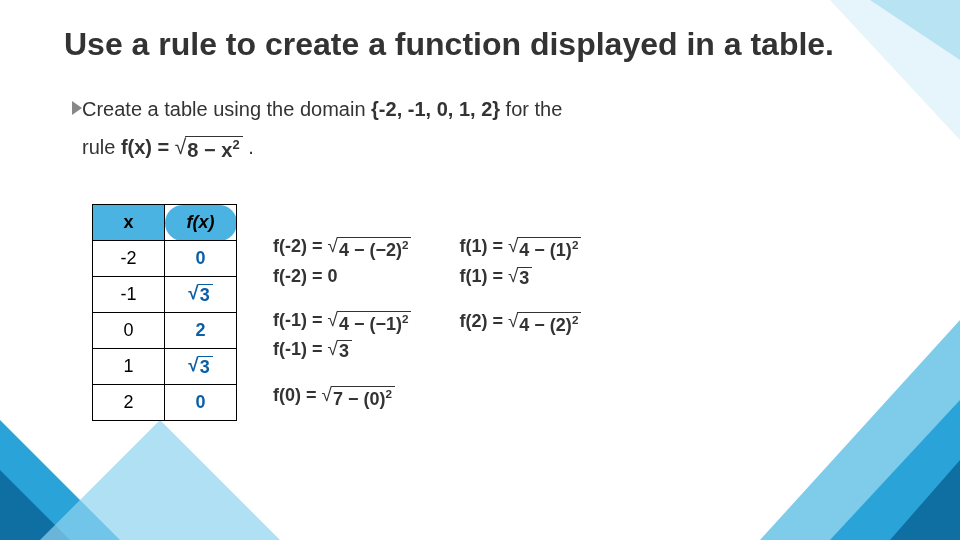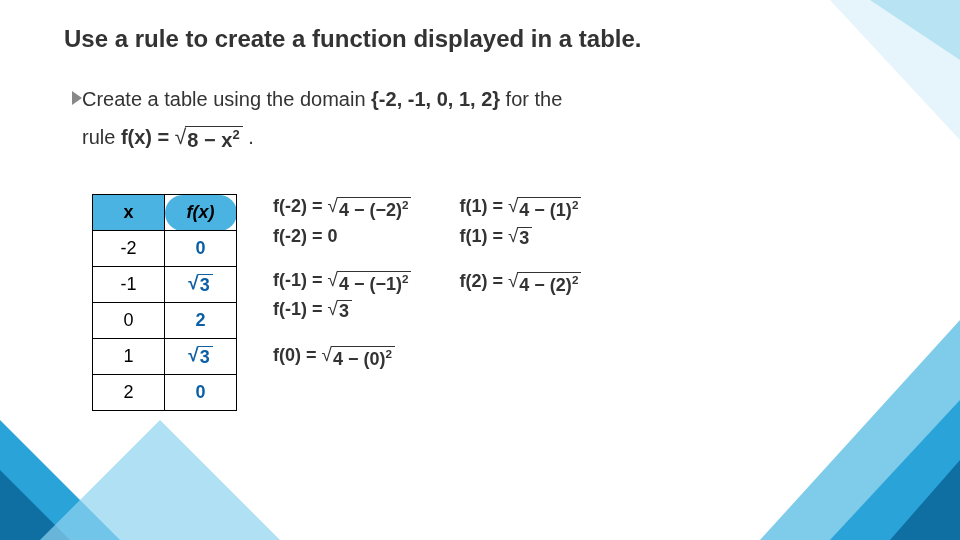--- a/index.html
+++ b/index.html
@@ -15,21 +15,21 @@
   position: absolute;
   inset: 0;
   z-index: 0;
 }
 .content {
   position: relative;
   z-index: 1;
   padding: 24px 64px 0 64px;
 }
 h1.title {
-  font-size: 24px;
+  font-size: 32px;
   font-weight: 700;
   color: #333;
   line-height: 1.25;
   margin-bottom: 30px;
 }
 .bullet-row {
   display: flex;
   align-items: flex-start;
   margin-left: 8px;
   margin-bottom: 42px;
@@ -86,21 +86,21 @@
 }
 table.ft th.fx { font-style: italic; border-radius: 18px; }
 table.ft td.blue { color: #0b5fa5; font-weight: 700; }
 .work-cols {
   display: flex;
   gap: 48px;
   font-size: 18px;
   color: #333;
   line-height: 1.35;
 }
-.work-cols .col { display: flex; flex-direction: column; gap: 18px; }
+.work-cols .col { display: flex; flex-direction: column; gap: 18px; margin-top: 30px; }
 .work-cols .grp div { margin-bottom: 2px; }
 .work-cols b { font-weight: 700; }
 sup { font-size: 0.65em; vertical-align: super; }
 </style>
 </head>
 <body>
 
 <svg class="bg-triangles" viewBox="0 0 960 540" preserveAspectRatio="none">
   <polygon points="0,420 120,540 0,540" fill="#2aa3d9"></polygon>
   <polygon points="0,470 70,540 0,540" fill="#0f6fa3"></polygon>
@@ -186,21 +186,21 @@
                 <span class="radicand"><b><b>4 − (−1)</b><sup>2</sup></b></span>
               </span></div>
             <div><b>f(-1) = </b><span class="sqrt">
                 <span class="radical">√</span>
                 <span class="radicand"><b><b>3</b></b></span>
               </span></div>
           </div>
           <div class="grp">
             <div><b>f(0) = </b><span class="sqrt">
                 <span class="radical">√</span>
-                <span class="radicand"><b><b>4 − (0)</b><sup>2</sup></b></span>
+                <span class="radicand"><b><b>7 − (0)</b><sup>2</sup></b></span>
               </span></div>
           </div>
         </div>
       <div class="col" id="work-right">
           <div class="grp">
             <div><b>f(1) = </b><span class="sqrt">
                 <span class="radical">√</span>
                 <span class="radicand"><b><b>4 − (1)</b><sup>2</sup></b></span>
               </span></div>
             <div><b>f(1) = </b><span class="sqrt">

